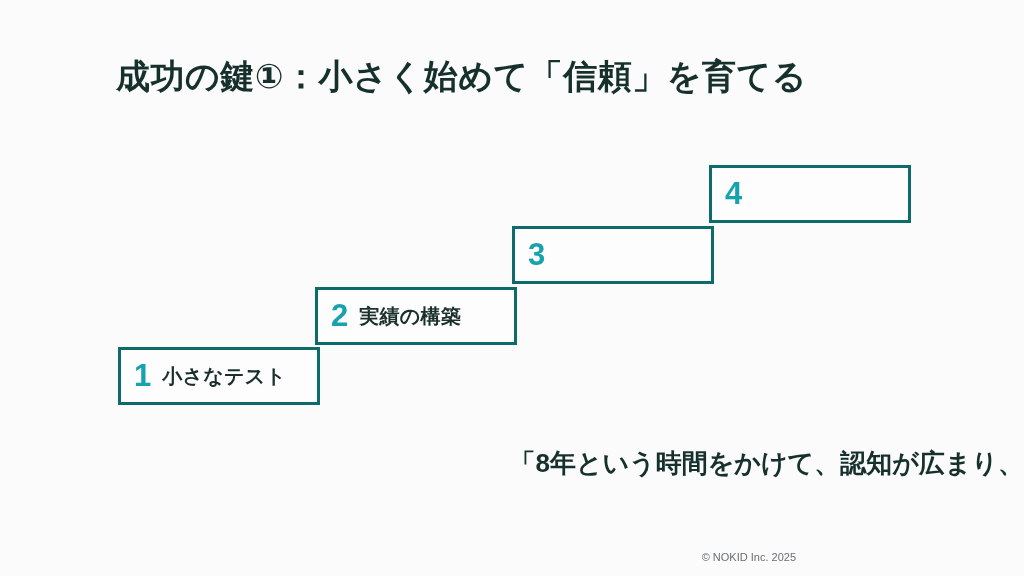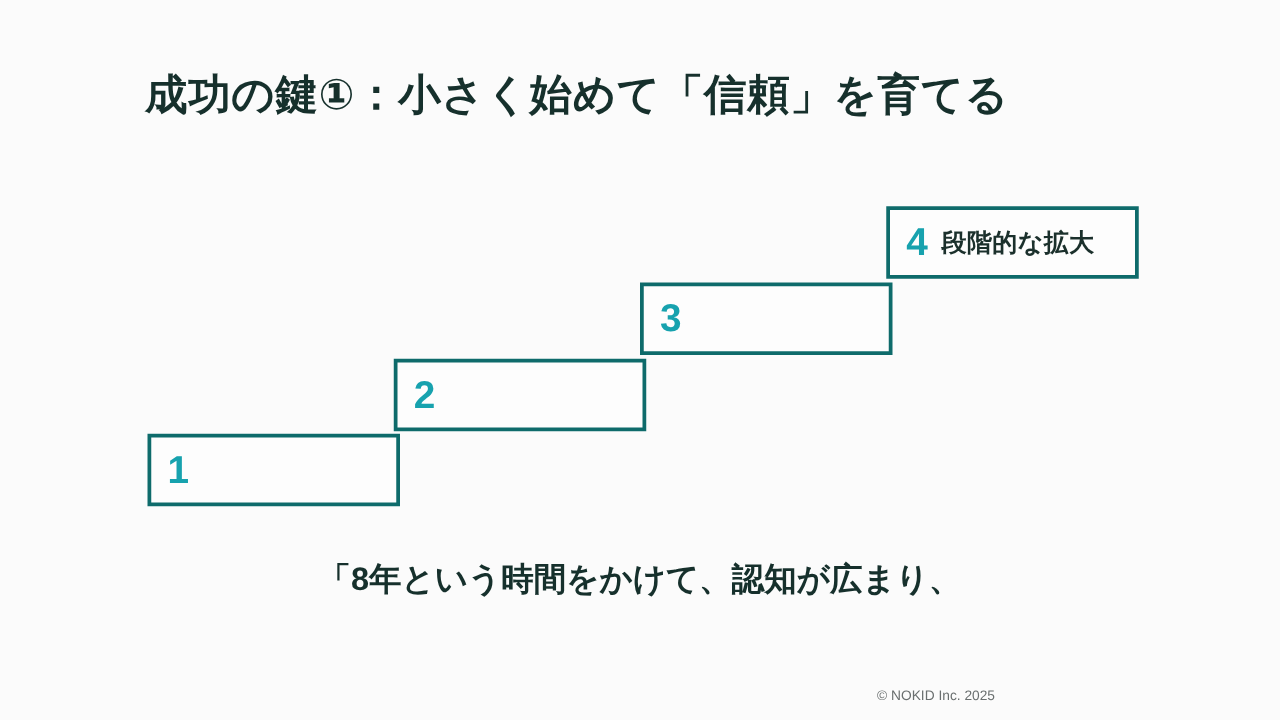--- a/index.html
+++ b/index.html
@@ -84,21 +84,21 @@
     white-space: nowrap;
     letter-spacing: 0.3px;
   }
 
   
   #quote {
     position: absolute;
     left: 0;
     top: 444px;
     width: 1024px;
-    text-align: center;
+    text-align: right;
     font-size: 26px;
     font-weight: bold;
     color: #16302c;
     line-height: 1.5;
   }
   #quote .qline {
     display: block;
     white-space: nowrap;
   }
 
@@ -116,33 +116,34 @@
 <body>
 
 <div id="slide">
 
   <div id="slide-title">成功の鍵①：小さく始めて「信頼」を育てる</div>
 
   <div id="staircase">
 
     <div class="step-box s1">
       <span class="step-num">1</span>
+      <span class="step-label">小さなテスト</span>
     </div>
 
     <div class="step-box s2">
       <span class="step-num">2</span>
+      <span class="step-label">実績の構築</span>
     </div>
 
     <div class="step-box s3">
       <span class="step-num">3</span>
     </div>
 
     <div class="step-box s4">
       <span class="step-num">4</span>
-      <span class="step-label">段階的な拡大</span>
     </div>
 
   </div>
 
   <div id="quote">
     <span class="qline">「8年という時間をかけて、認知が広まり、</span>
   </div>
 
   <div id="footer-credit">© NOKID Inc. 2025</div>
 

